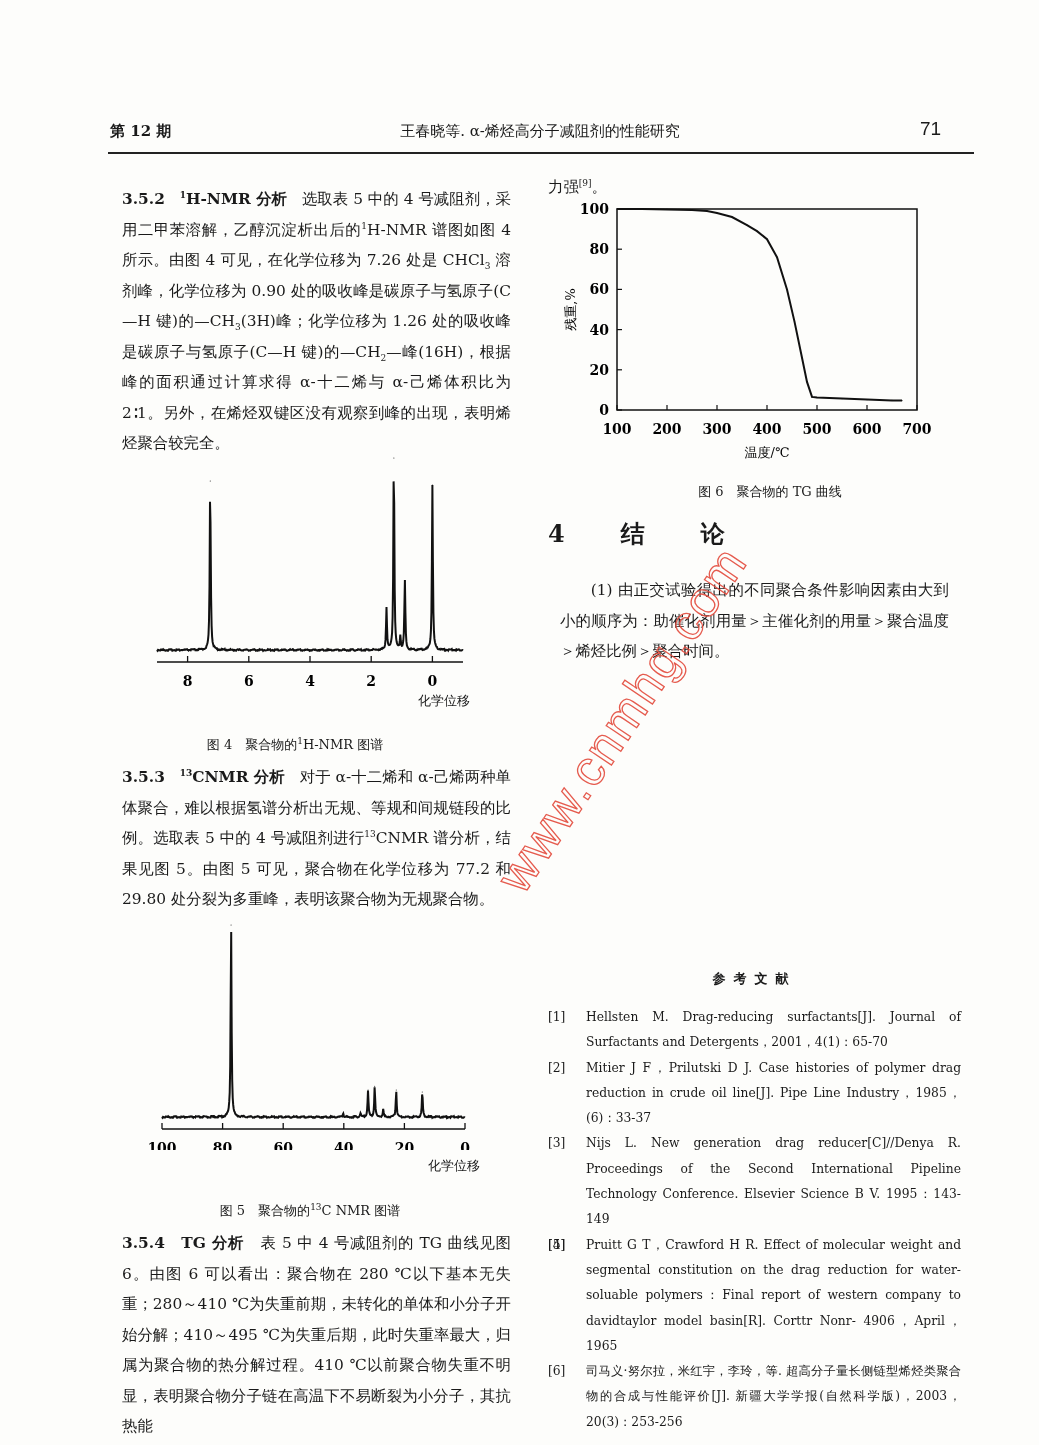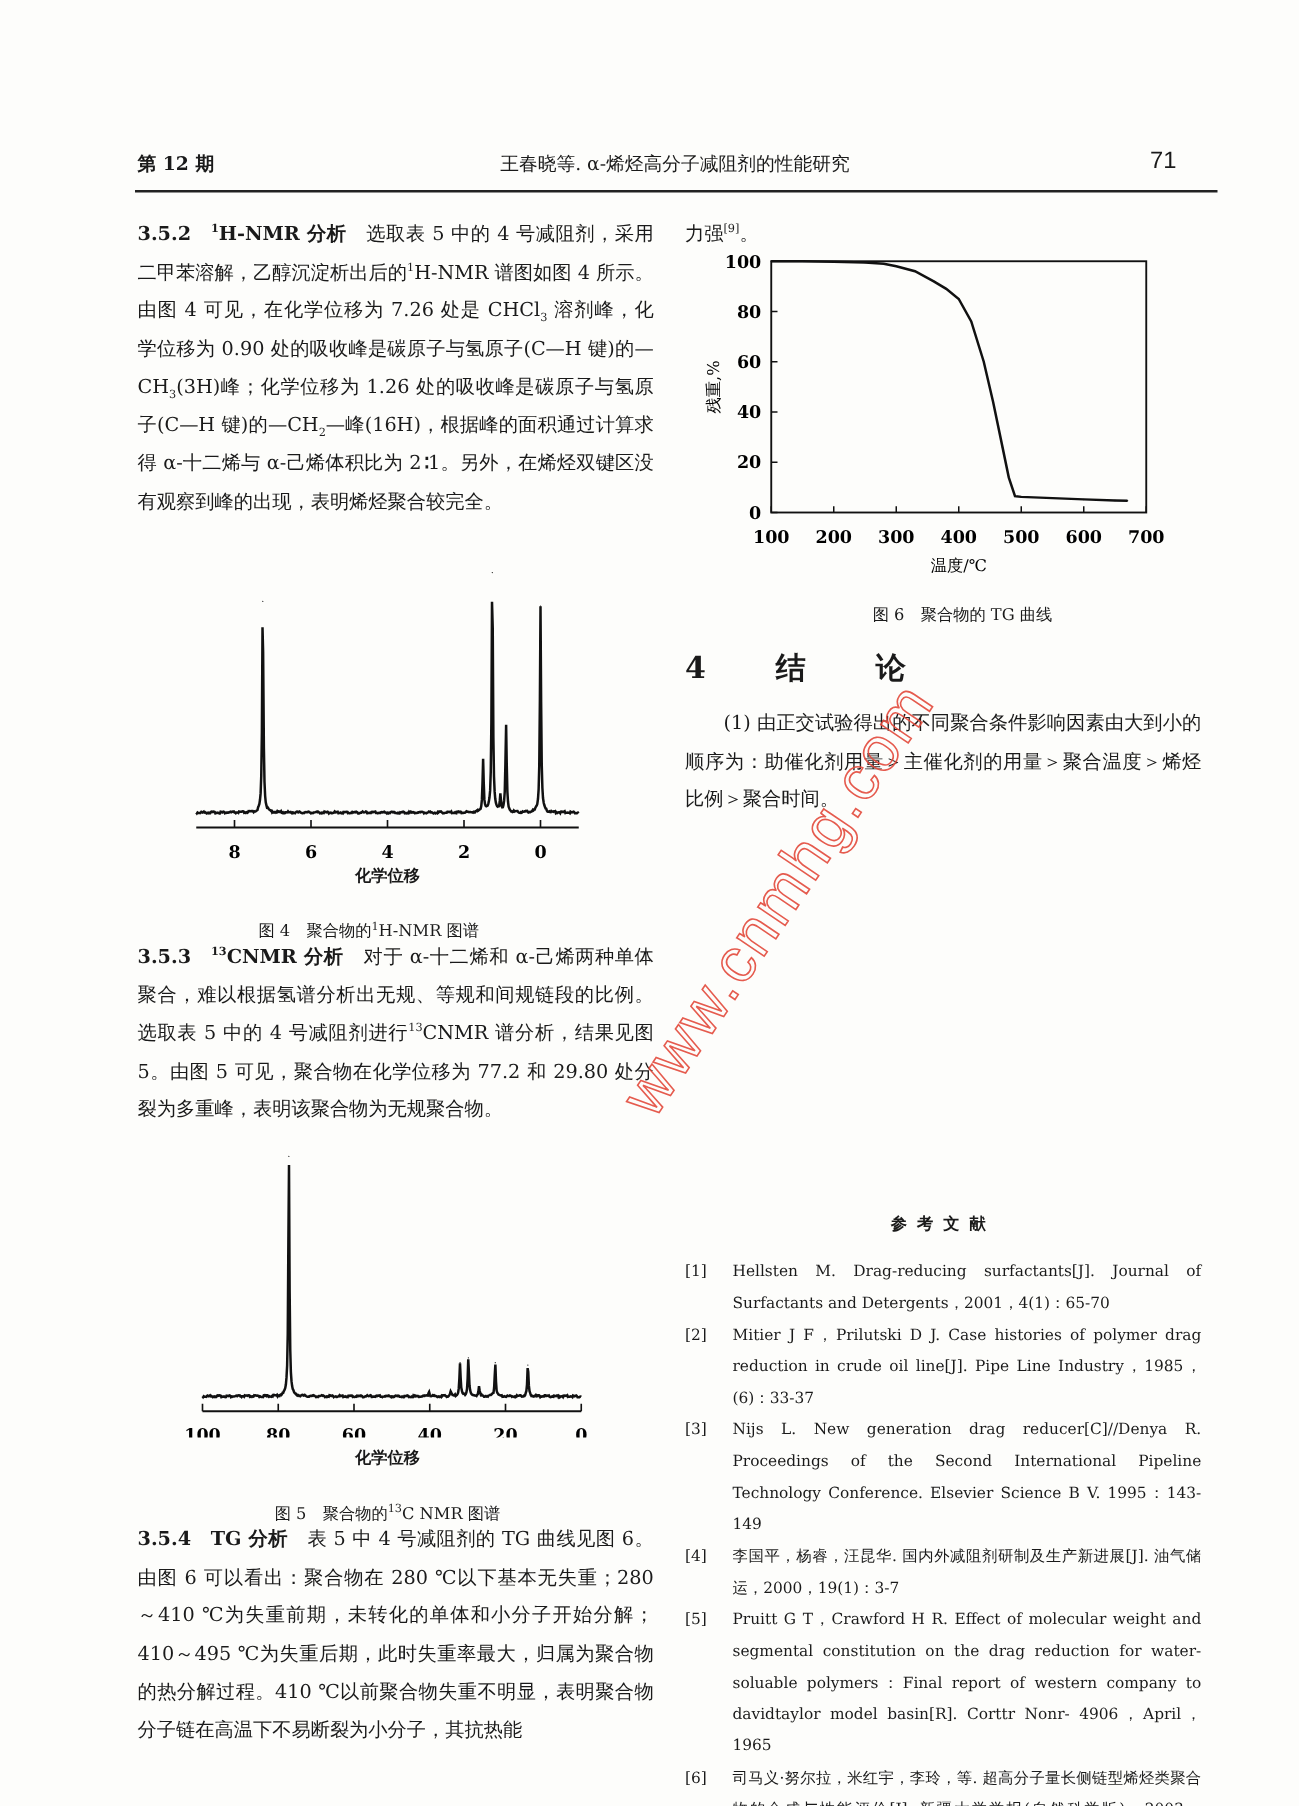--- a/index.html
+++ b/index.html
@@ -4,29 +4,29 @@
 <style>
   html, body { margin:0; padding:0; }
   body { width:1039px; height:1445px; background:#fdfdfb; position:relative; overflow:hidden;
          font-family:"DejaVu Serif", "Liberation Serif", serif; color:#1a1a1a; }
   .abs { position:absolute; }
   .hdr-left { left:110px; top:122px; font-size:15px; font-weight:bold; }
   .hdr-center { left:300px; width:480px; top:122px; font-size:15px; text-align:center; }
   .hdr-page { left:920px; top:118px; font-size:19px; font-family:"Liberation Sans", sans-serif; }
   .hdr-rule { left:108px; top:152px; width:866px; height:2px; background:#222; }
   .col { position:absolute; font-size:15.4px; line-height:30.5px; text-align:justify; }
-  .col p { margin:0; }
+  .col p { margin:12px; }
   .lc { left:110px; width:413px; }
   .rc { left:548px; width:413px; }
   .sec { font-weight:bold; }
   .ind { text-indent:2em; }
   sup { font-size:9px; line-height:0; vertical-align:super; }
   sub { font-size:9px; line-height:0; }
   .caption { font-size:13px; text-align:center; position:absolute;margin-top:20px; }
-  .xlab { font-size:13px; text-align:center; position:absolute; font-weight:bold; }
+  .xlab { font-size:13px; text-align:right; position:absolute; font-weight:normal; }
   .heading4 { font-size:24px; font-weight:bold; letter-spacing:16px; }
   .refs-title { font-size:13px; font-weight:bold; letter-spacing:8px; text-align:center; }
   .ref { position:relative; padding-left:38px; font-size:12.3px; line-height:25.3px; text-align:justify; }
   .ref .num { position:absolute; left:0; top:0; }
   svg text { font-family:"DejaVu Serif", serif; }
   .watermark { left:420px; top:690px; font-family:"Liberation Sans", sans-serif; font-size:50px;
       color:transparent; -webkit-text-stroke:1.3px #e34a3c; transform:rotate(-56deg);
       transform-origin:center; letter-spacing:2px; white-space:nowrap; opacity:0.9; }
 </style>
 </head>
@@ -179,19 +179,19 @@
 <div class="abs heading4" style="left:548px; top:518px;">4　结　论</div>
 <div class="col rc" style="top:563px;">
   <p class="ind">(1) 由正交试验得出的不同聚合条件影响因素由大到小的顺序为：助催化剂用量＞主催化剂的用量＞聚合温度＞烯烃比例＞聚合时间。</p>
 </div>
 
 <div class="abs refs-title" style="left:548px; top:970px; width:413px;">参考文献</div>
 <div class="abs" style="left:548px; top:1005px; width:413px;" id="ref-list">
   <div class="ref"><span class="num">[1]</span><span>Hellsten M. Drag-reducing surfactants[J]. Journal of Surfactants and Detergents，2001，4(1)：65-70</span></div>
   <div class="ref"><span class="num">[2]</span><span>Mitier J F，Prilutski D J. Case histories of polymer drag reduction in crude oil line[J]. Pipe Line Industry，1985，(6)：33-37</span></div>
   <div class="ref"><span class="num">[3]</span><span>Nijs L. New generation drag reducer[C]//Denya R. Proceedings of the Second International Pipeline Technology Conference. Elsevier Science B V. 1995：143-149</span></div>
-  <div class="ref"><span class="num">[4]</span><span>李国平，杨睿，汪昆华. 国内外减阻剂研制及生产新进展[J]. 油气储运，2000，19(1)：3-7</span></div>
+  <div class="ref"><span class="num">[4]</span></div>
   <div class="ref"><span class="num">[5]</span><span>Pruitt G T，Crawford H R. Effect of molecular weight and segmental constitution on the drag reduction for water-soluable polymers：Final report of western company to davidtaylor model basin[R]. Corttr Nonr- 4906，April，1965</span></div>
   <div class="ref"><span class="num">[6]</span><span>司马义·努尔拉，米红宇，李玲，等. 超高分子量长侧链型烯烃类聚合物的合成与性能评价[J]. 新疆大学学报(自然科学版)，2003，20(3)：253-256</span></div>
 
 </div>
 
 <div class="abs watermark">www.cnmhg.com</div>
 
 </body></html>

